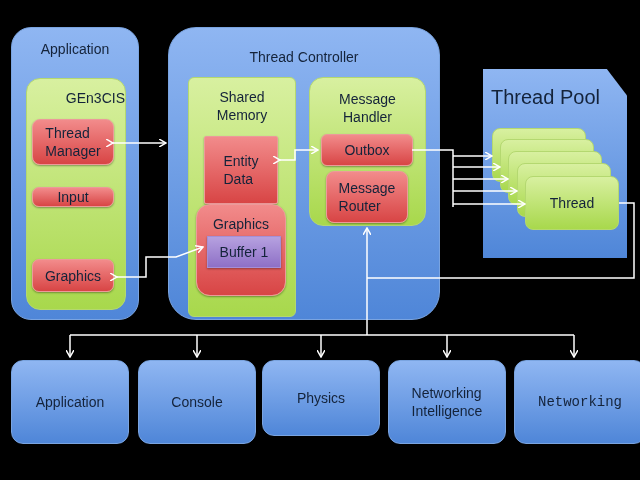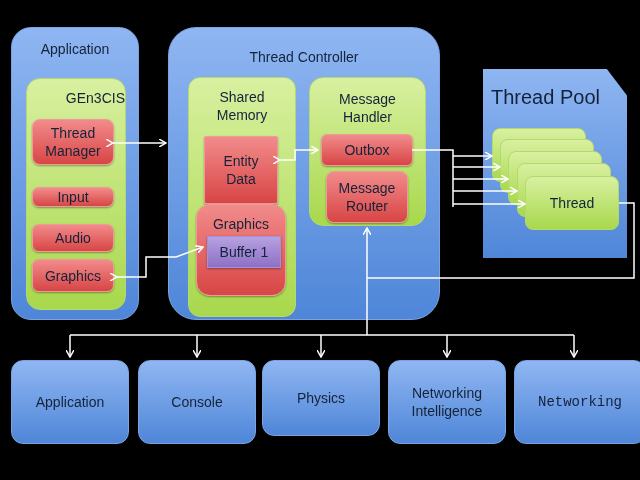--- a/index.html
+++ b/index.html
@@ -2,44 +2,43 @@
 <html><head>
 <meta charset="utf-8">
 <style>
   html, body { margin:0; padding:0; background:#000; }
   body { width:640px; height:480px; position:relative; overflow:hidden; font-family:"Liberation Sans", sans-serif; color:#14233a; }
   .abs { position:absolute; box-sizing:border-box; }
   .blue { background:linear-gradient(#8fb6f2, #4f86d8); border:1px solid #7aa4e0; }
   .green { background:linear-gradient(#d8f0a0, #a8d84c); border:1px solid #b4d870; }
   .red { background:linear-gradient(#f28b8b, #d84545); border:1px solid #ec9a9a; box-shadow:0 1px 2px rgba(0,0,0,.35); }
   .purple { background:linear-gradient(#b6a1e0, #8e70c6); border:1px solid #a58fd6; box-shadow:0 1px 2px rgba(0,0,0,.35); }
-  .center { display:flex; align-items:center; justify-content:center; text-align:center; }
+  .center { display:flex; align-items:center; justify-content:center; }
   .label { font-size:14px; line-height:18px; }
   .title { font-size:14px; line-height:18px; text-align:center; }
   svg.wires { position:absolute; left:0; top:0; }
 </style>
 </head>
 <body>
 
 <div class="abs blue" style="left:11px;top:27px;width:128px;height:293px;border-radius:20px;">
   <div class="abs title" style="left:0;top:12px;width:126px;">Application</div>
   <div class="abs green" style="left:14px;top:50px;width:100px;height:232px;border-radius:14px;">
     <div class="abs title" style="left:0;top:10px;width:98px;text-align:right;">GEn3CIS</div>
     <div class="abs red center label" style="left:5px;top:40px;width:82px;height:46px;border-radius:8px;white-space:pre-line;">Thread
 Manager</div>
     <div class="abs red center label" style="left:5px;top:108px;width:82px;height:20px;border-radius:7px;">Input</div>
-    <div class="abs red center label" style="left:5px;top:145px;width:82px;height:28px;border-radius:7px;">Audio</div>
     <div class="abs red center label" style="left:5px;top:180px;width:82px;height:33px;border-radius:7px;">Graphics</div>
   </div>
 </div>
 
 <div class="abs blue" style="left:168px;top:27px;width:272px;height:293px;border-radius:28px;">
   <div class="abs title" style="left:0;top:20px;width:270px;">Thread Controller</div>
 
-  <div class="abs green" style="left:19px;top:49px;width:108px;height:240px;border-radius:12px;">
+  <div class="abs green" style="left:19px;top:49px;width:108px;height:240px;border-radius:6px;">
     <div class="abs title" style="left:0;top:10px;width:106px;white-space:pre-line;">Shared
 Memory</div>
     <div class="abs red center label" style="left:15px;top:58px;width:74px;height:68px;border-radius:2px;white-space:pre-line;">Entity
 Data</div>
     <div class="abs red" style="left:7px;top:126px;width:90px;height:92px;border-radius:14px;">
       <div class="abs title" style="left:0;top:10px;width:88px;">Graphics</div>
       <div class="abs purple center label" style="left:10px;top:31px;width:74px;height:32px;">Buffer 1</div>
     </div>
   </div>
 

